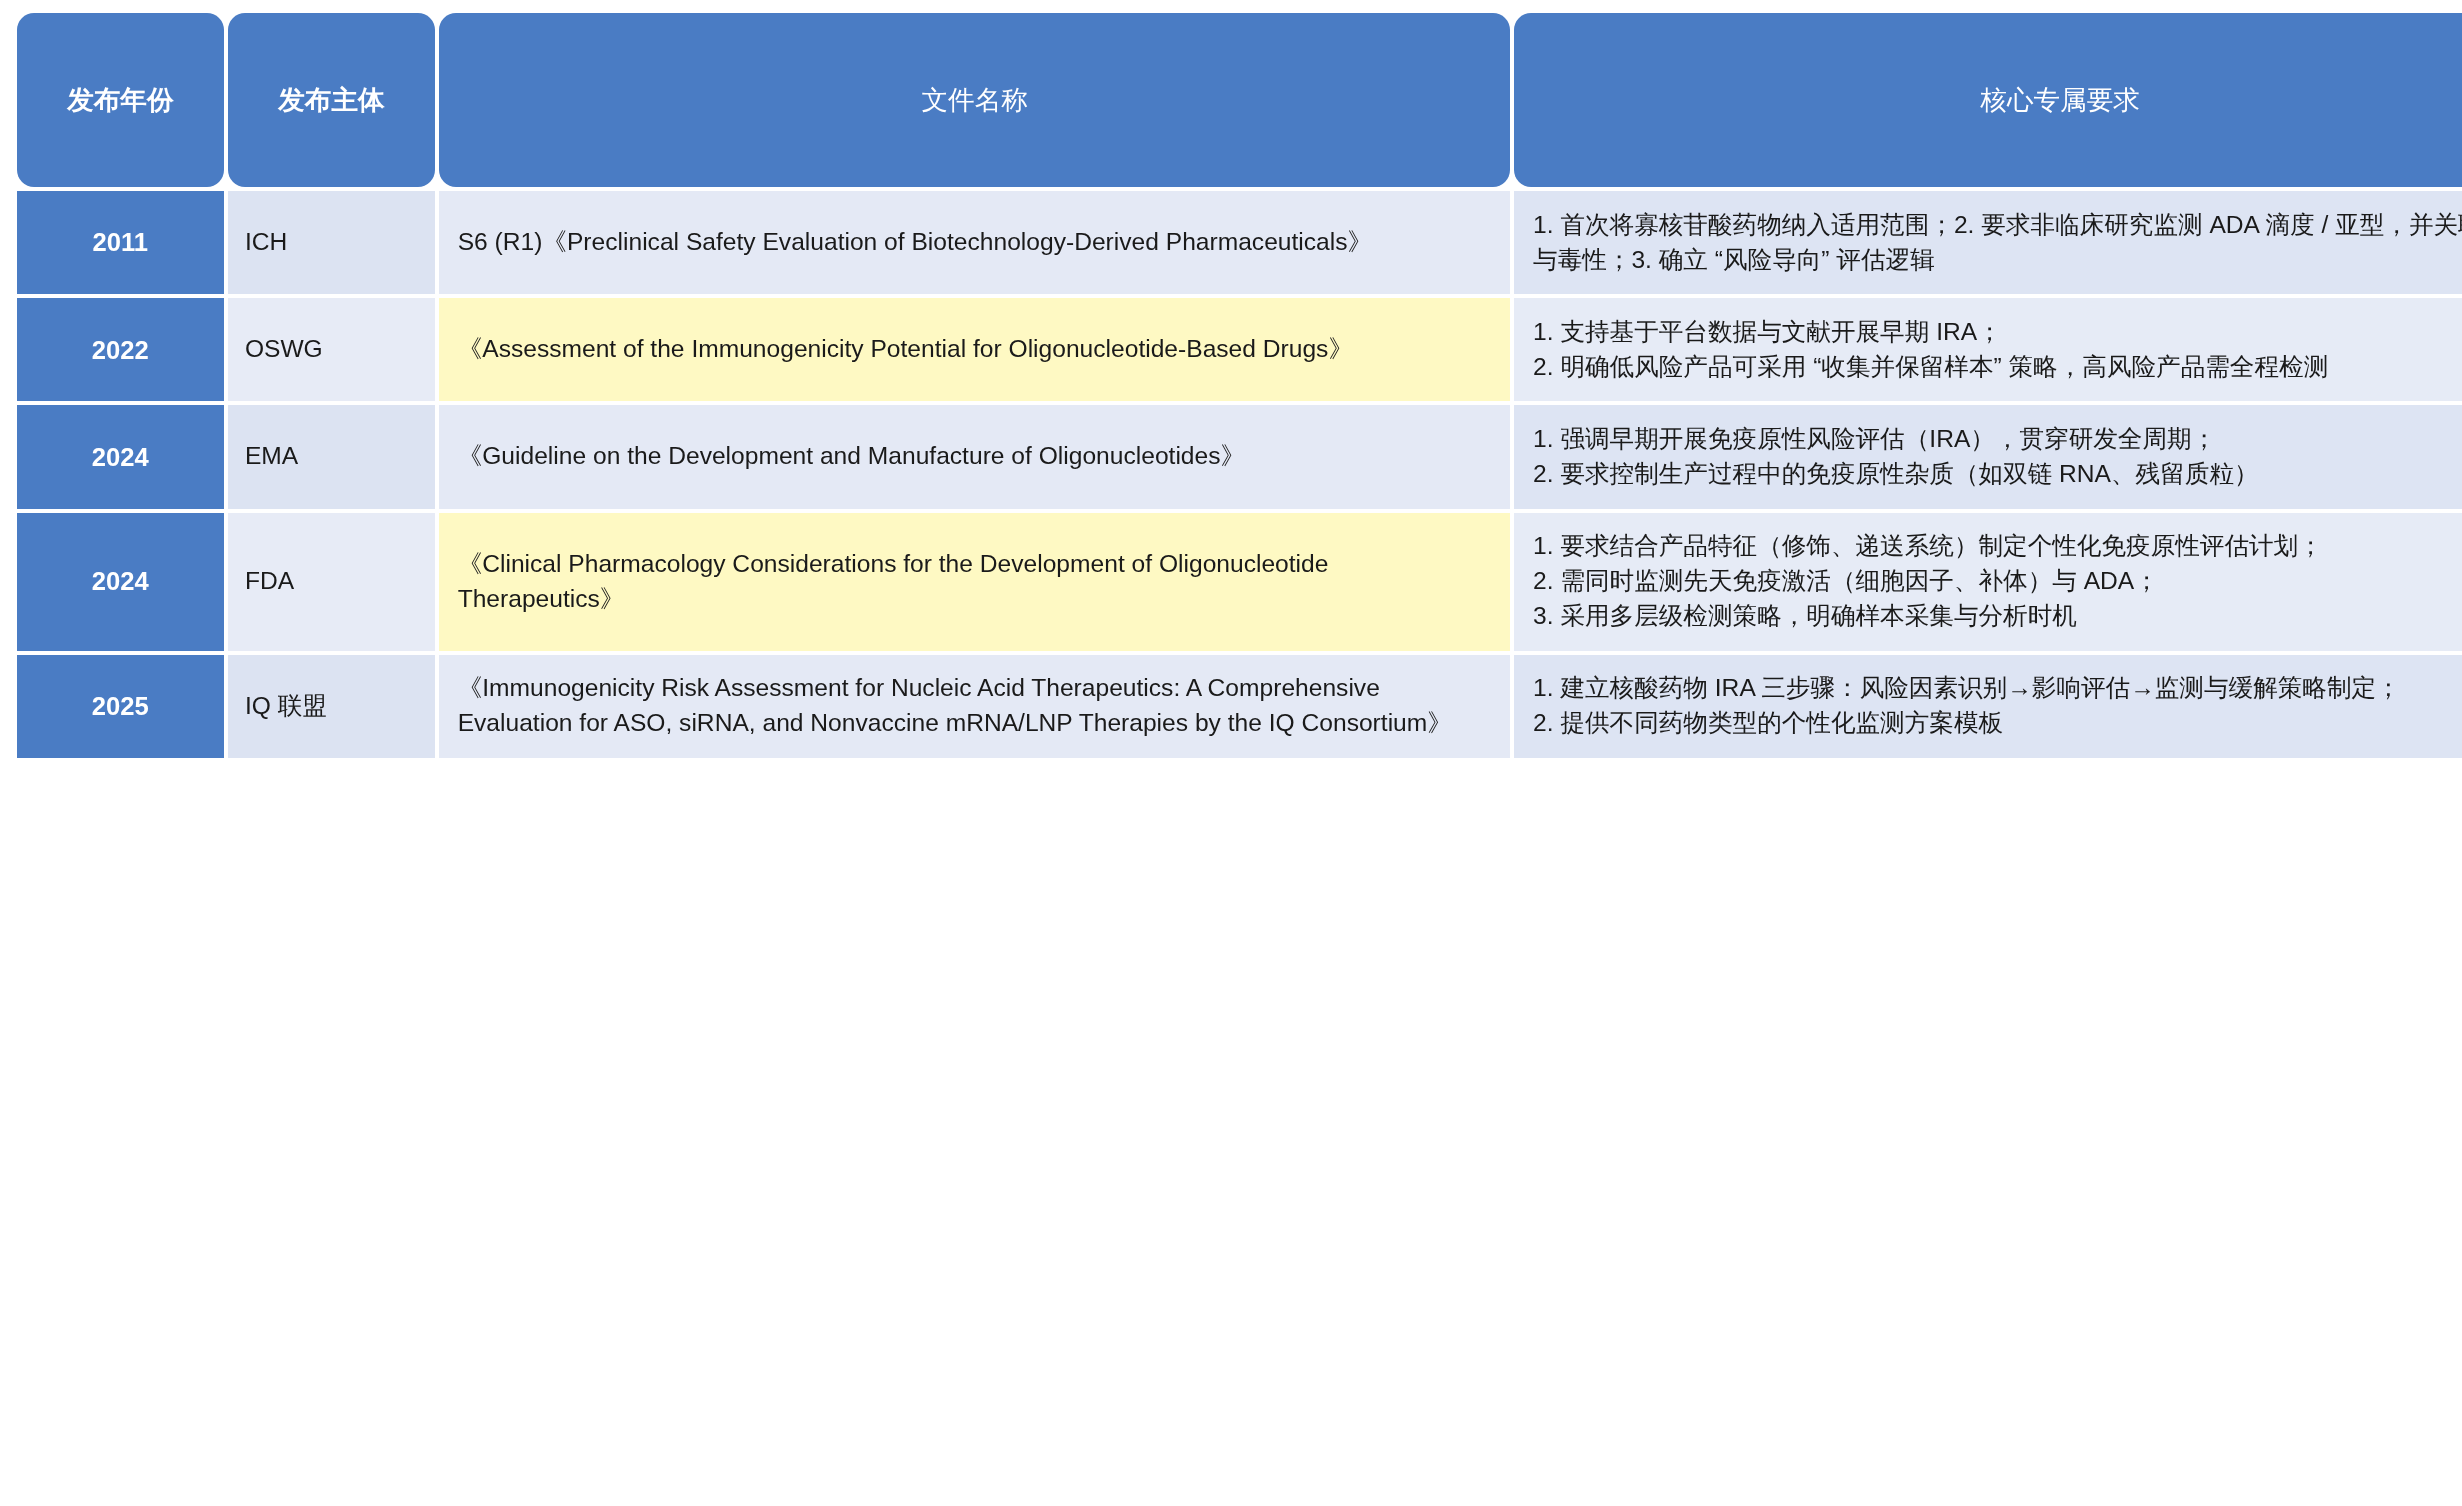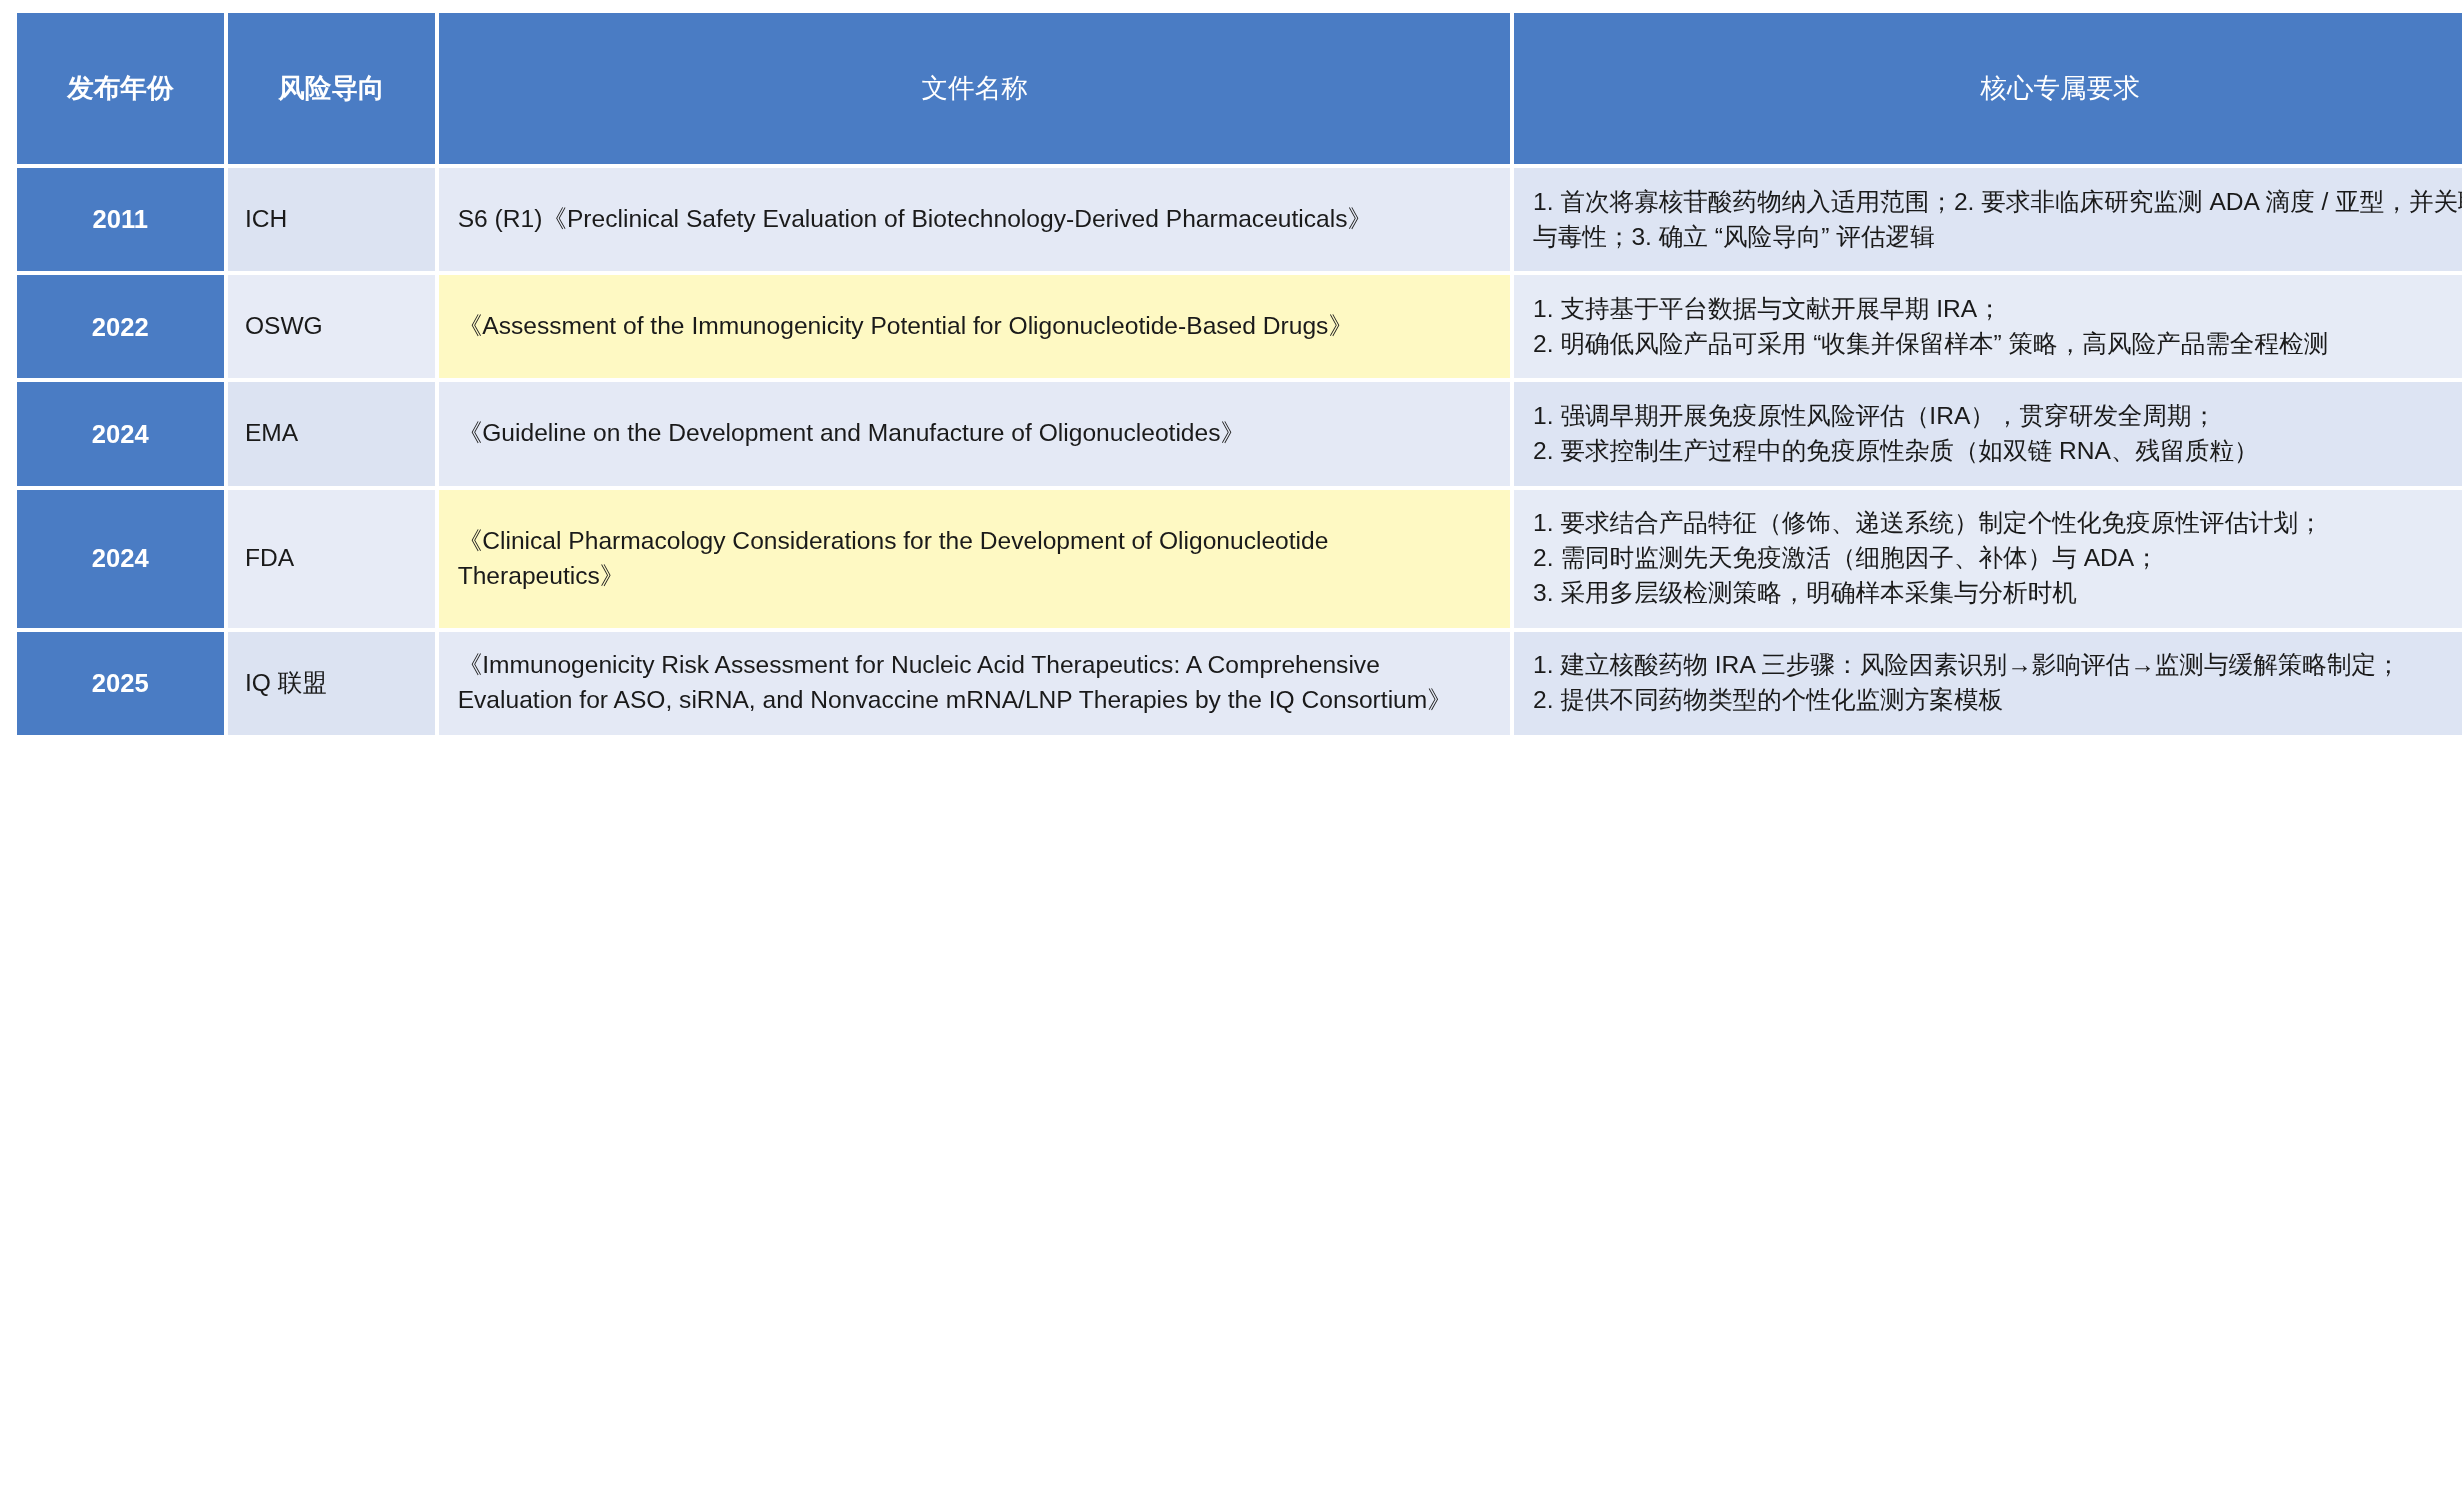--- a/index.html
+++ b/index.html
@@ -29,23 +29,24 @@
   table.reg-table col.c-doc   { width: 1071px; }
   table.reg-table col.c-req   { width: 1091px; }
 
   thead th {
     background: #4A7CC4;
     color: #ffffff;
     font-size: 26.6px;
     font-weight: bold;
     text-align: center;
     vertical-align: middle;
-    height: 151px;
+    height: 174px;
     padding: 0 9.8px;
     box-sizing: border-box;
+    border-radius: 17px;
   }
   thead th.th-doc, thead th.th-req {
     font-weight: normal;
   }
 
   tbody td {
     vertical-align: middle;
     font-size: 24.6px;
     line-height: 1.42;
     color: #1a1a1a;
@@ -90,21 +91,21 @@
   <table class="reg-table">
     <colgroup>
       <col class="c-year">
       <col class="c-body">
       <col class="c-doc">
       <col class="c-req">
     </colgroup>
     <thead>
       <tr>
         <th class="th-year">发布年份</th>
-        <th class="th-body">风险导向</th>
+        <th class="th-body">发布主体</th>
         <th class="th-doc">文件名称</th>
         <th class="th-req">核心专属要求</th>
       </tr>
     </thead>
     <tbody>
       <tr>
         <td class="year">2011</td>
         <td class="body-cell">ICH</td>
         <td class="doc-cell"><span class="cell-text">S6 (R1)《Preclinical Safety Evaluation of Biotechnology-Derived Pharmaceuticals》</span></td>
         <td class="req-cell"><span class="cell-text">1. 首次将寡核苷酸药物纳入适用范围；2. 要求非临床研究监测 ADA 滴度 / 亚型，并关联 PK/PD 与毒性；3. 确立 “风险导向” 评估逻辑</span></td>

